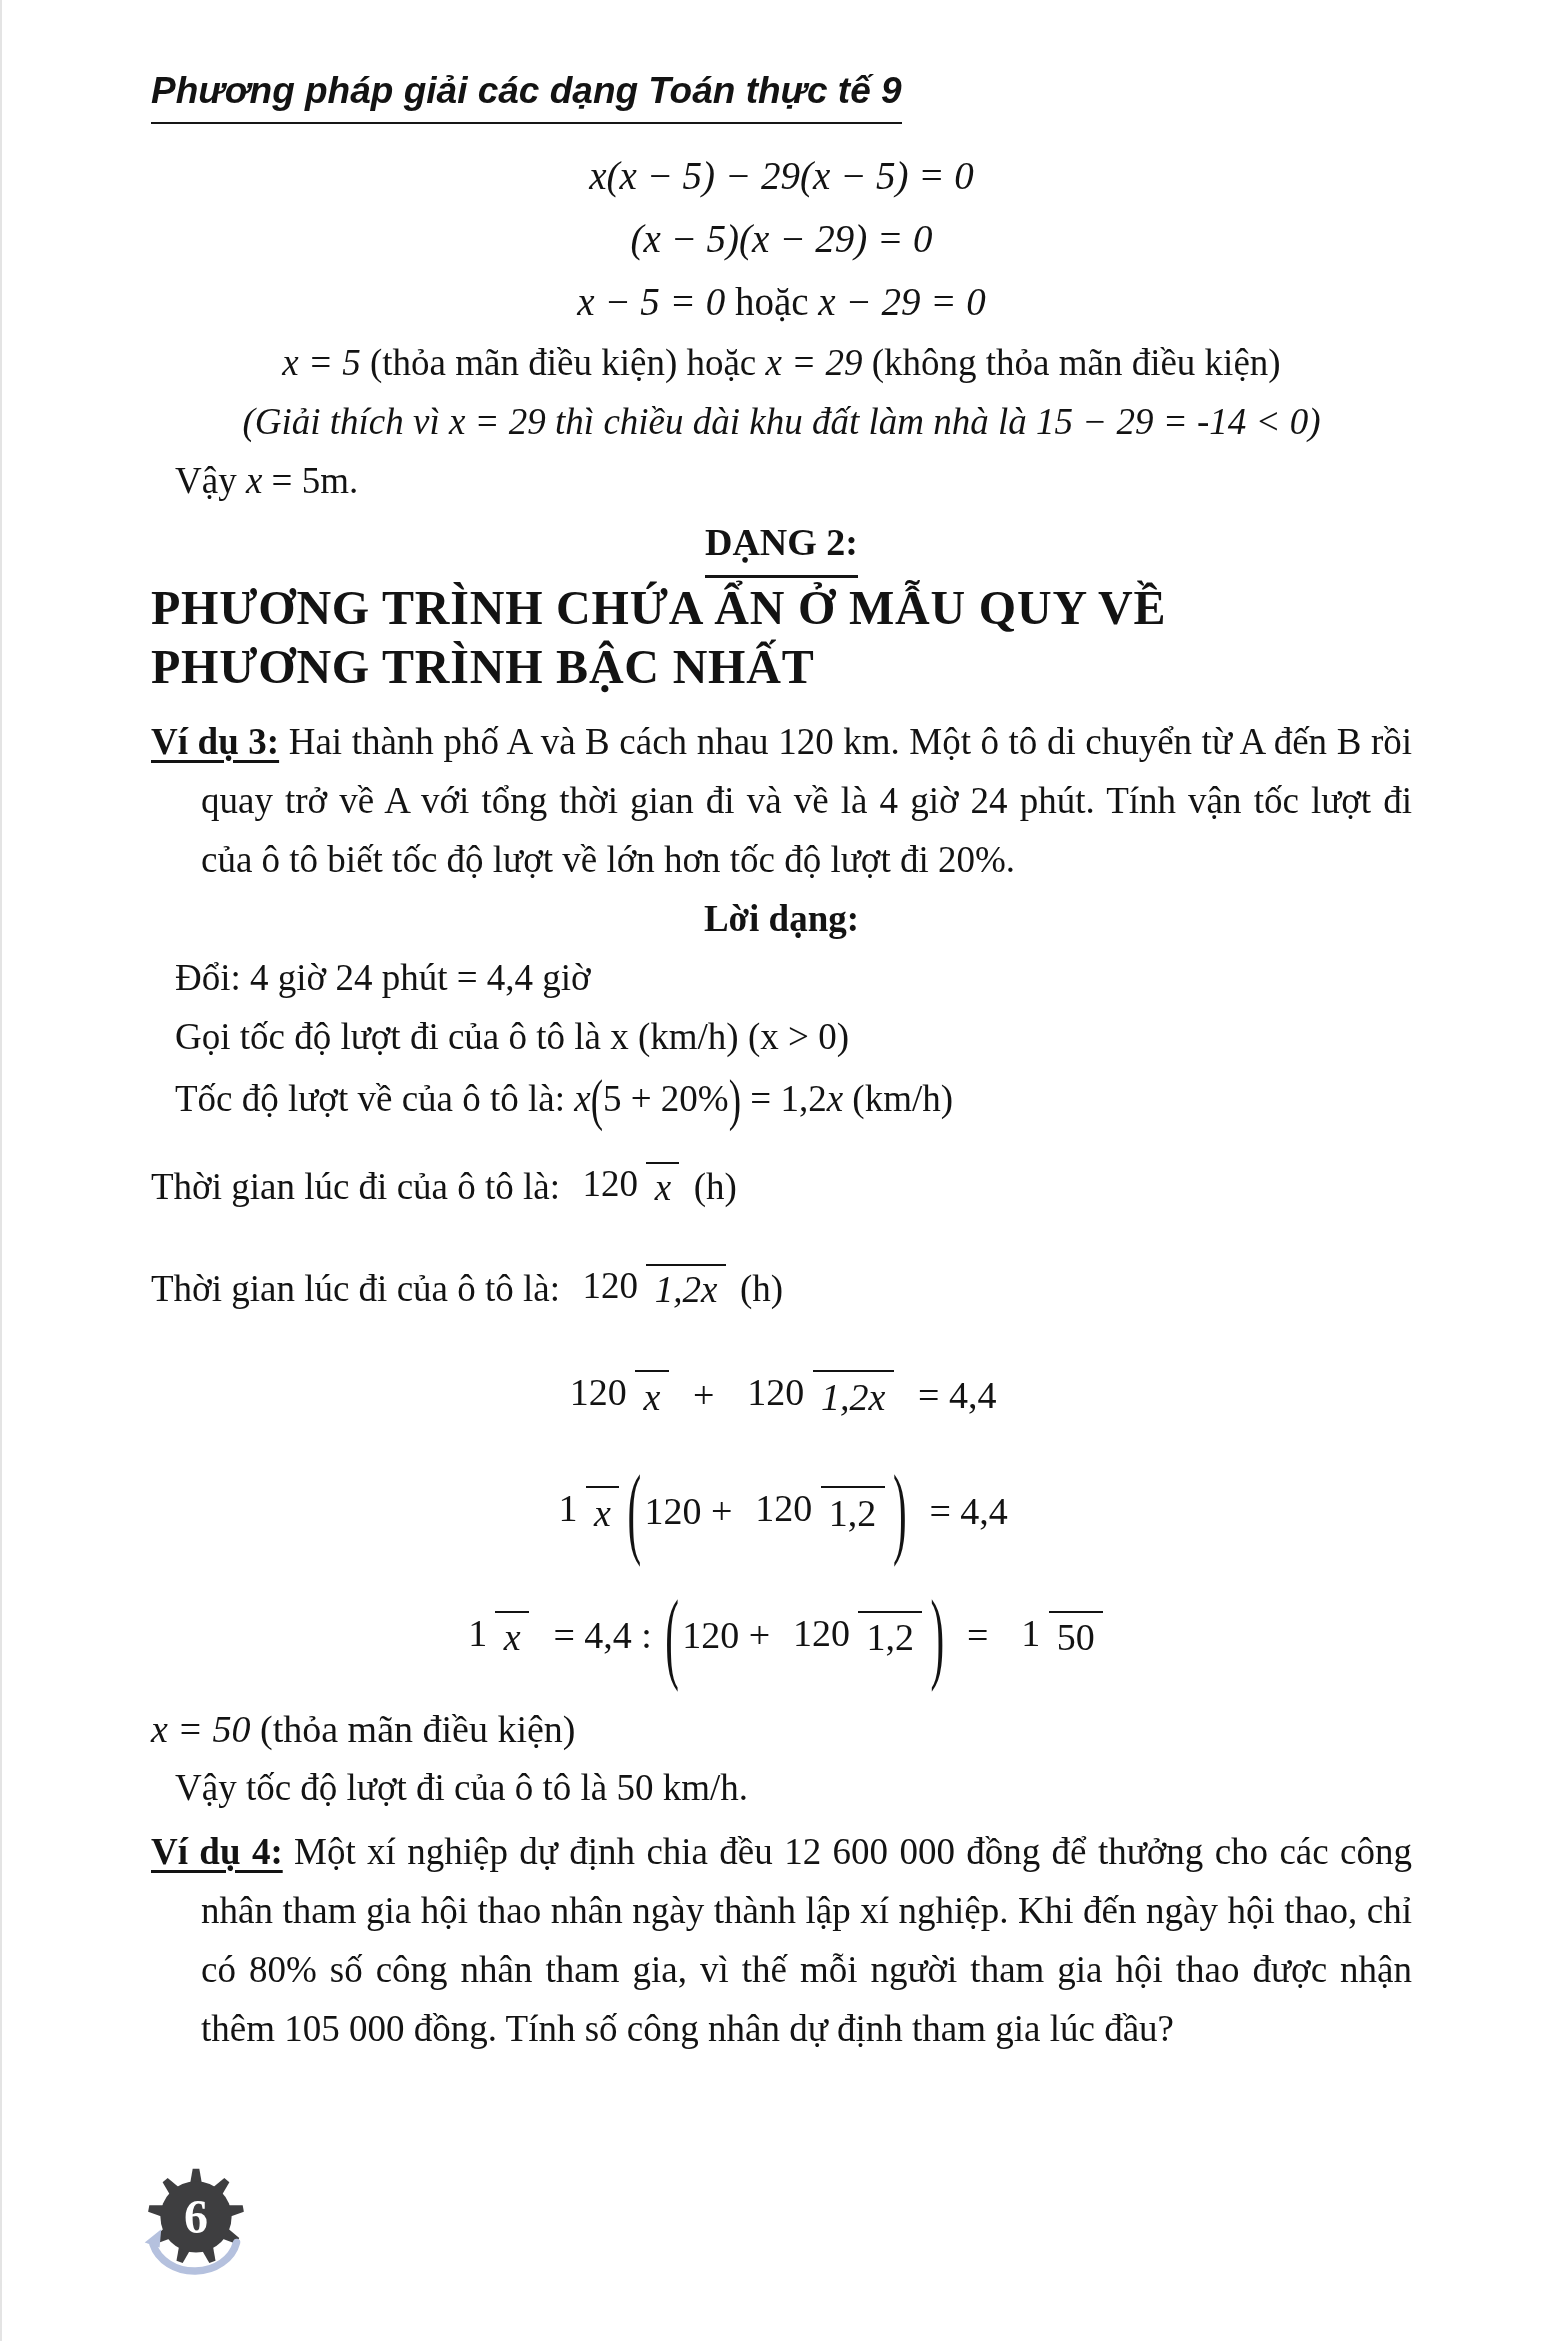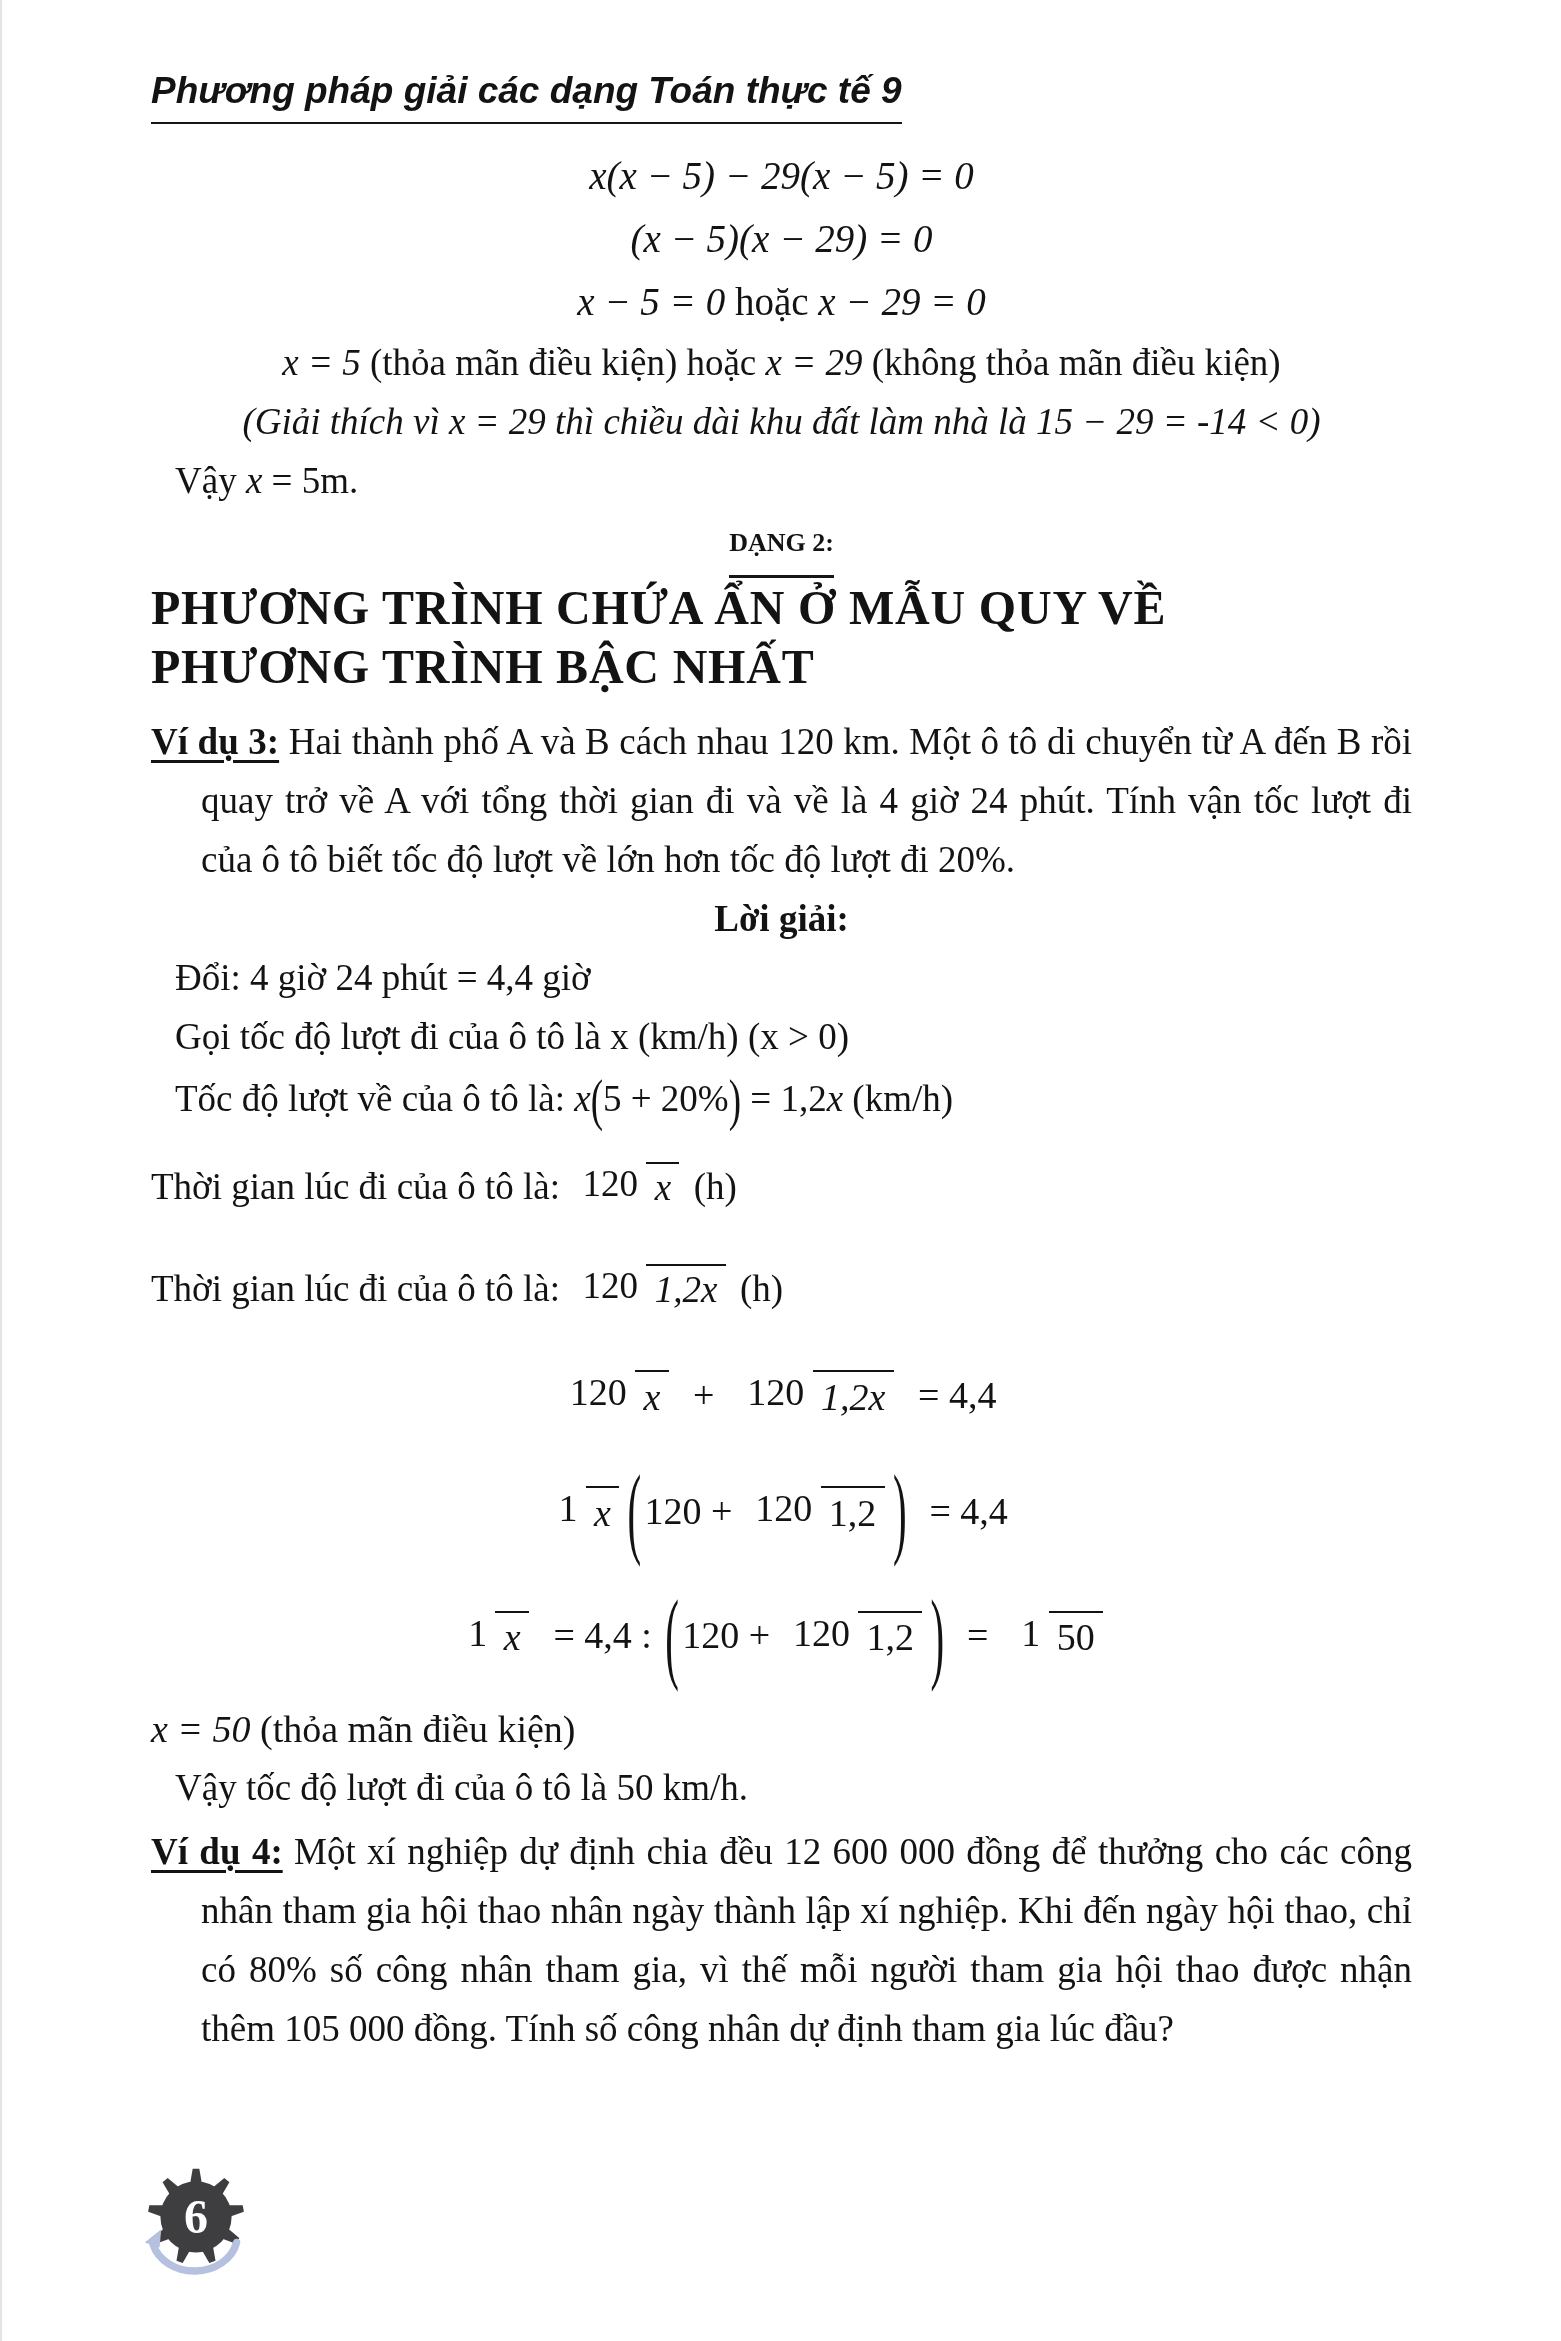--- a/index.html
+++ b/index.html
@@ -19,21 +19,21 @@
 
   .eqstack { margin-top:20px; text-align:center; font-size:39px; }
   .eqstack .row { line-height:63px; }
 
   .center-line { text-align:center; font-size:37px; line-height:59px; }
   .explain { font-style:italic; }
 
   .body-line { font-size:37px; line-height:59px; }
   .left60 { margin-left:24px; }
 
-  .kicker { margin-top:3.3px; text-align:center; font-weight:bold; font-size:26px; line-height:59px; }
+  .kicker { margin-top:3.3px; text-align:center; font-weight:bold; font-size:38px; line-height:59px; }
   .kicker .hline { display:inline-block; border-bottom:3.3px solid #161616; padding-bottom:2.5px; }
   .sec-title { text-align:left; font-weight:bold; font-size:48px; line-height:59px; letter-spacing:0.8px; }
 
   .example { margin:16.5px 0 0 0; font-size:37px; line-height:59px; text-align:justify;
              padding-left:50px; text-indent:-50px; }
   .ex4 { margin-top:5px; }
   .exlabel { font-weight:bold; text-decoration:underline; text-decoration-thickness:2.5px; text-underline-offset:5.8px; }
 
   .loigiai { text-align:center; font-weight:bold; font-size:37px; line-height:59px; }
 
@@ -95,21 +95,21 @@
     <span class="hline">DẠNG 2:</span>
   </div>
   <div class="sec-title">PHƯƠNG TRÌNH CHỨA ẨN Ở MẪU QUY VỀ</div>
   <div class="sec-title">PHƯƠNG TRÌNH BẬC NHẤT</div>
 
   <p class="example ex3">
     <span class="exlabel">Ví dụ 3:</span>
     <span>Hai thành phố A và B cách nhau 120 km. Một ô tô di chuyển từ A đến B rồi quay trở về A với tổng thời gian đi và về là 4 giờ 24 phút. Tính vận tốc lượt đi của ô tô biết tốc độ lượt về lớn hơn tốc độ lượt đi 20%.</span>
   </p>
 
-  <div class="loigiai">Lời giải:</div>
+  <div class="loigiai">Lời dạng:</div>
 
   <div class="body-line left60">Đổi: 4 giờ 24 phút = 4,4 giờ</div>
   <div class="body-line left60">Gọi tốc độ lượt đi của ô tô là x (km/h) (x &gt; 0)</div>
 
   <div class="body-line left60 speed">
     <span>Tốc độ lượt về của ô tô là:</span>
     <span class="mi">x</span><span class="paren-sm">(</span><span>5 + 20%</span><span class="paren-sm">)</span>
     <span>= 1,2</span><span class="mi">x</span>
     <span>(km/h)</span>
   </div>

